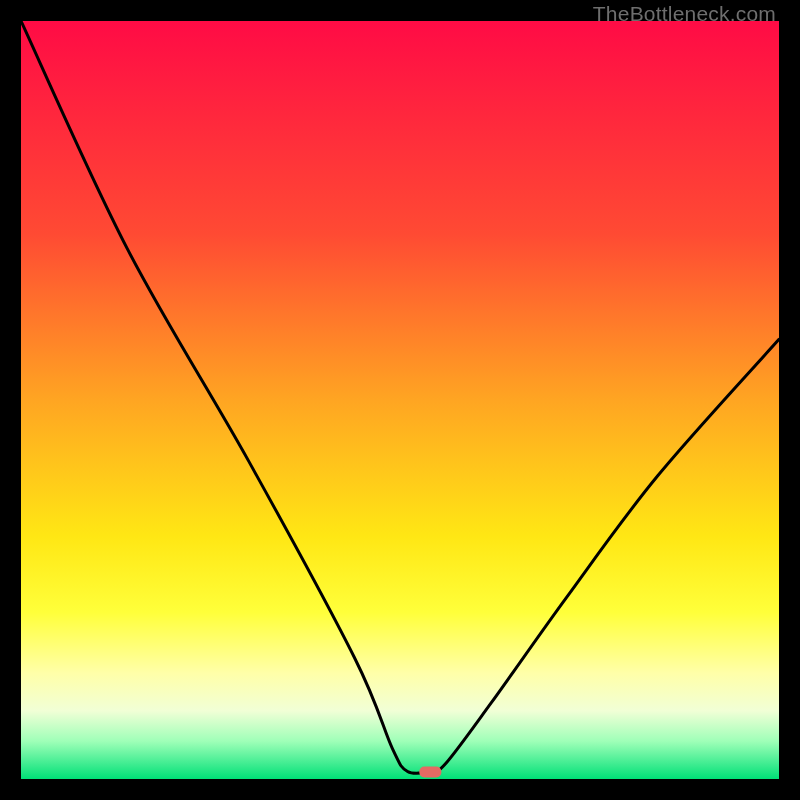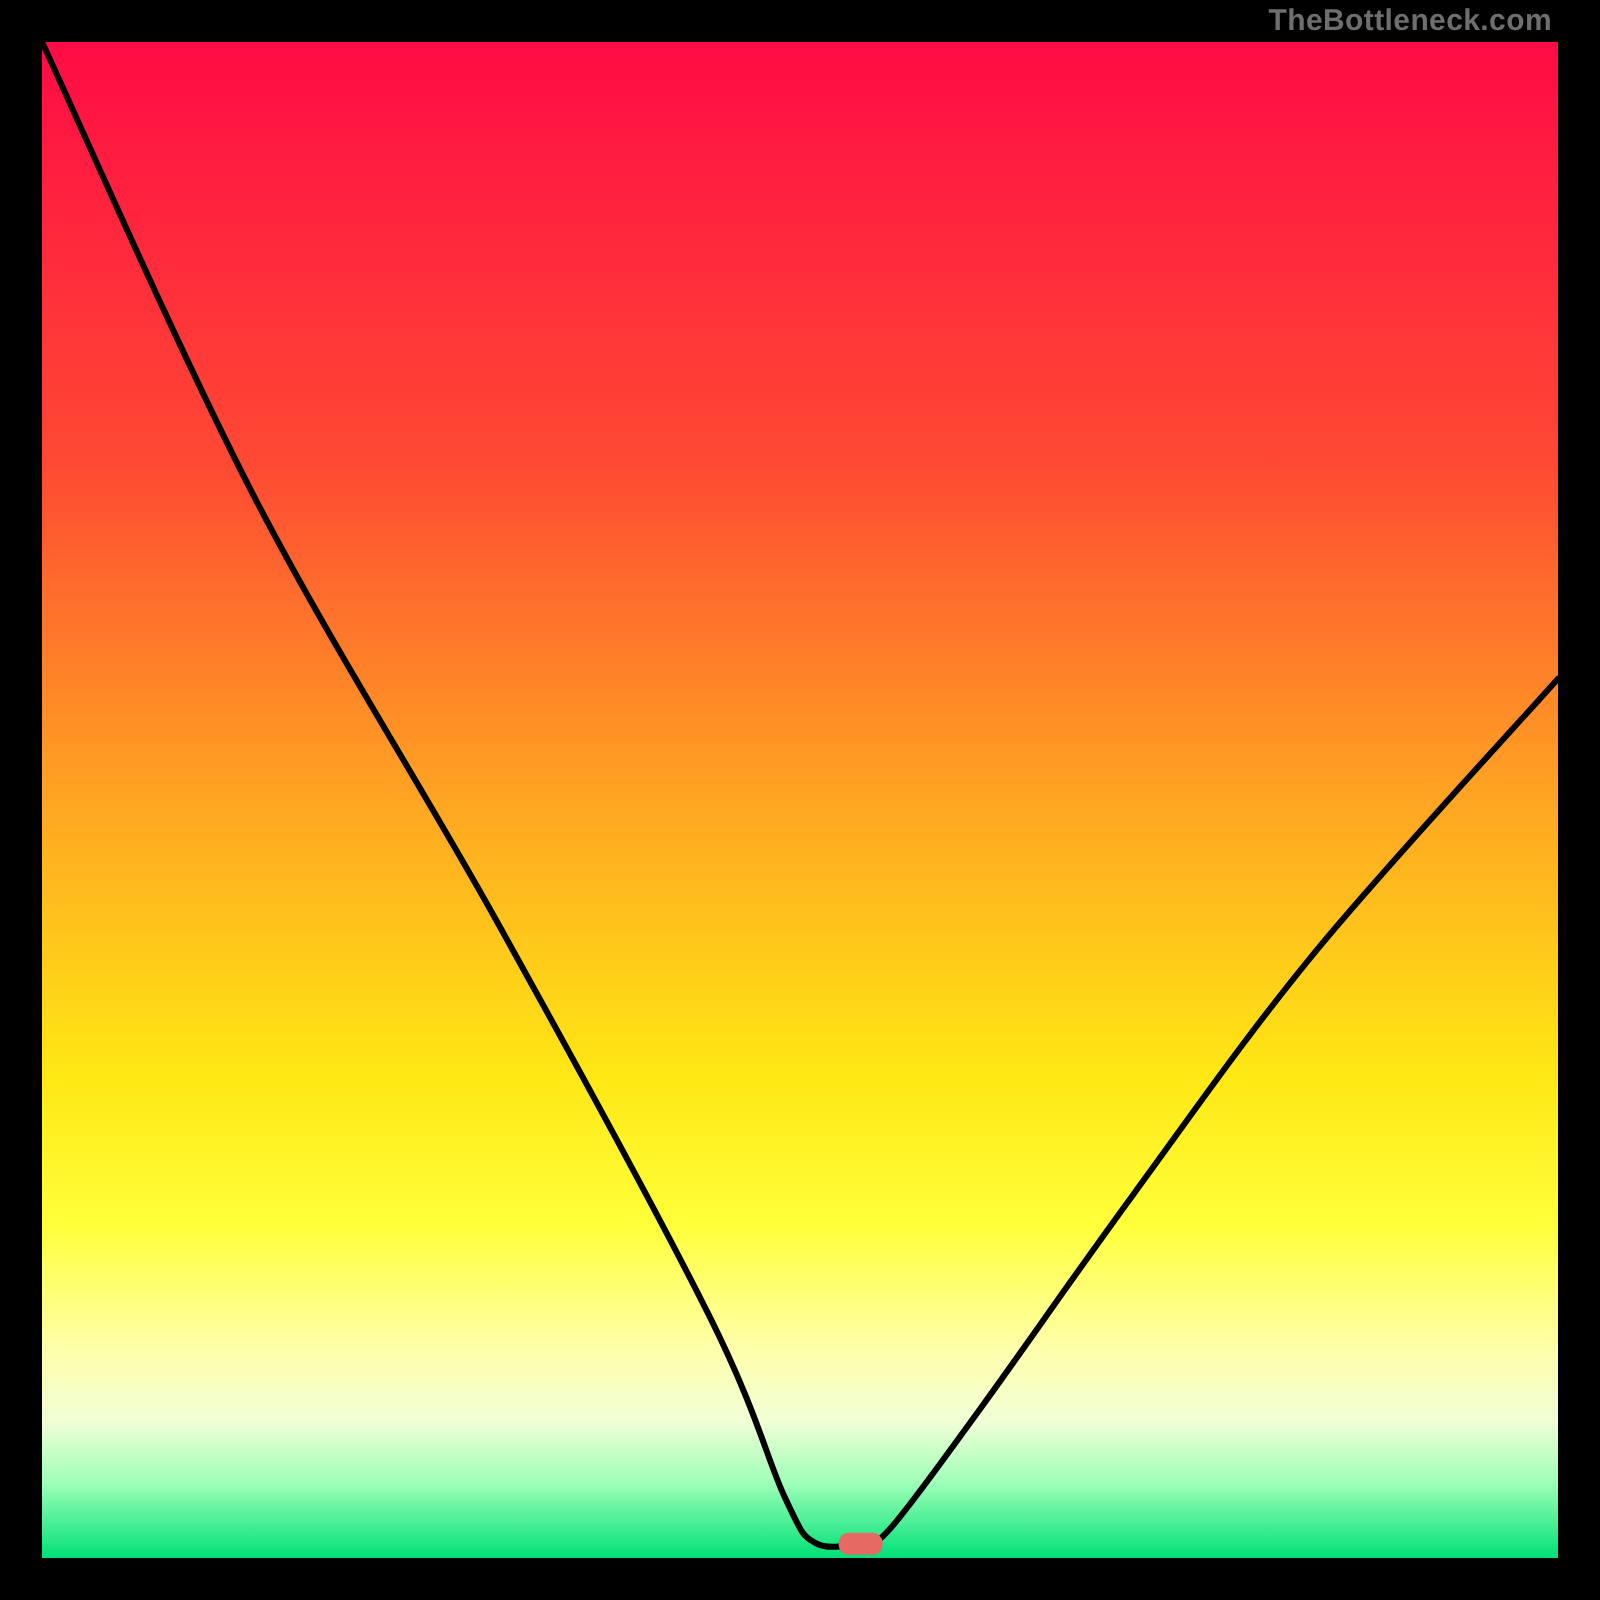--- a/index.html
+++ b/index.html
@@ -17,22 +17,22 @@
     top: 0;
     width: 800px;
     height: 800px;
     background: #000;
   }
   .watermark {
     position: absolute;
     top: 2px;
     right: 24px;
     color: #6e6e6e;
-    font-size: 15px;
-    font-weight: 700;
+    font-size: 21px;
+    font-weight: 400;
     letter-spacing: 0.2px;
     user-select: none;
     margin-left: 40px;
   }
   svg {
     position: absolute;
     left: 0;
     top: 0;
   }
 </style>

